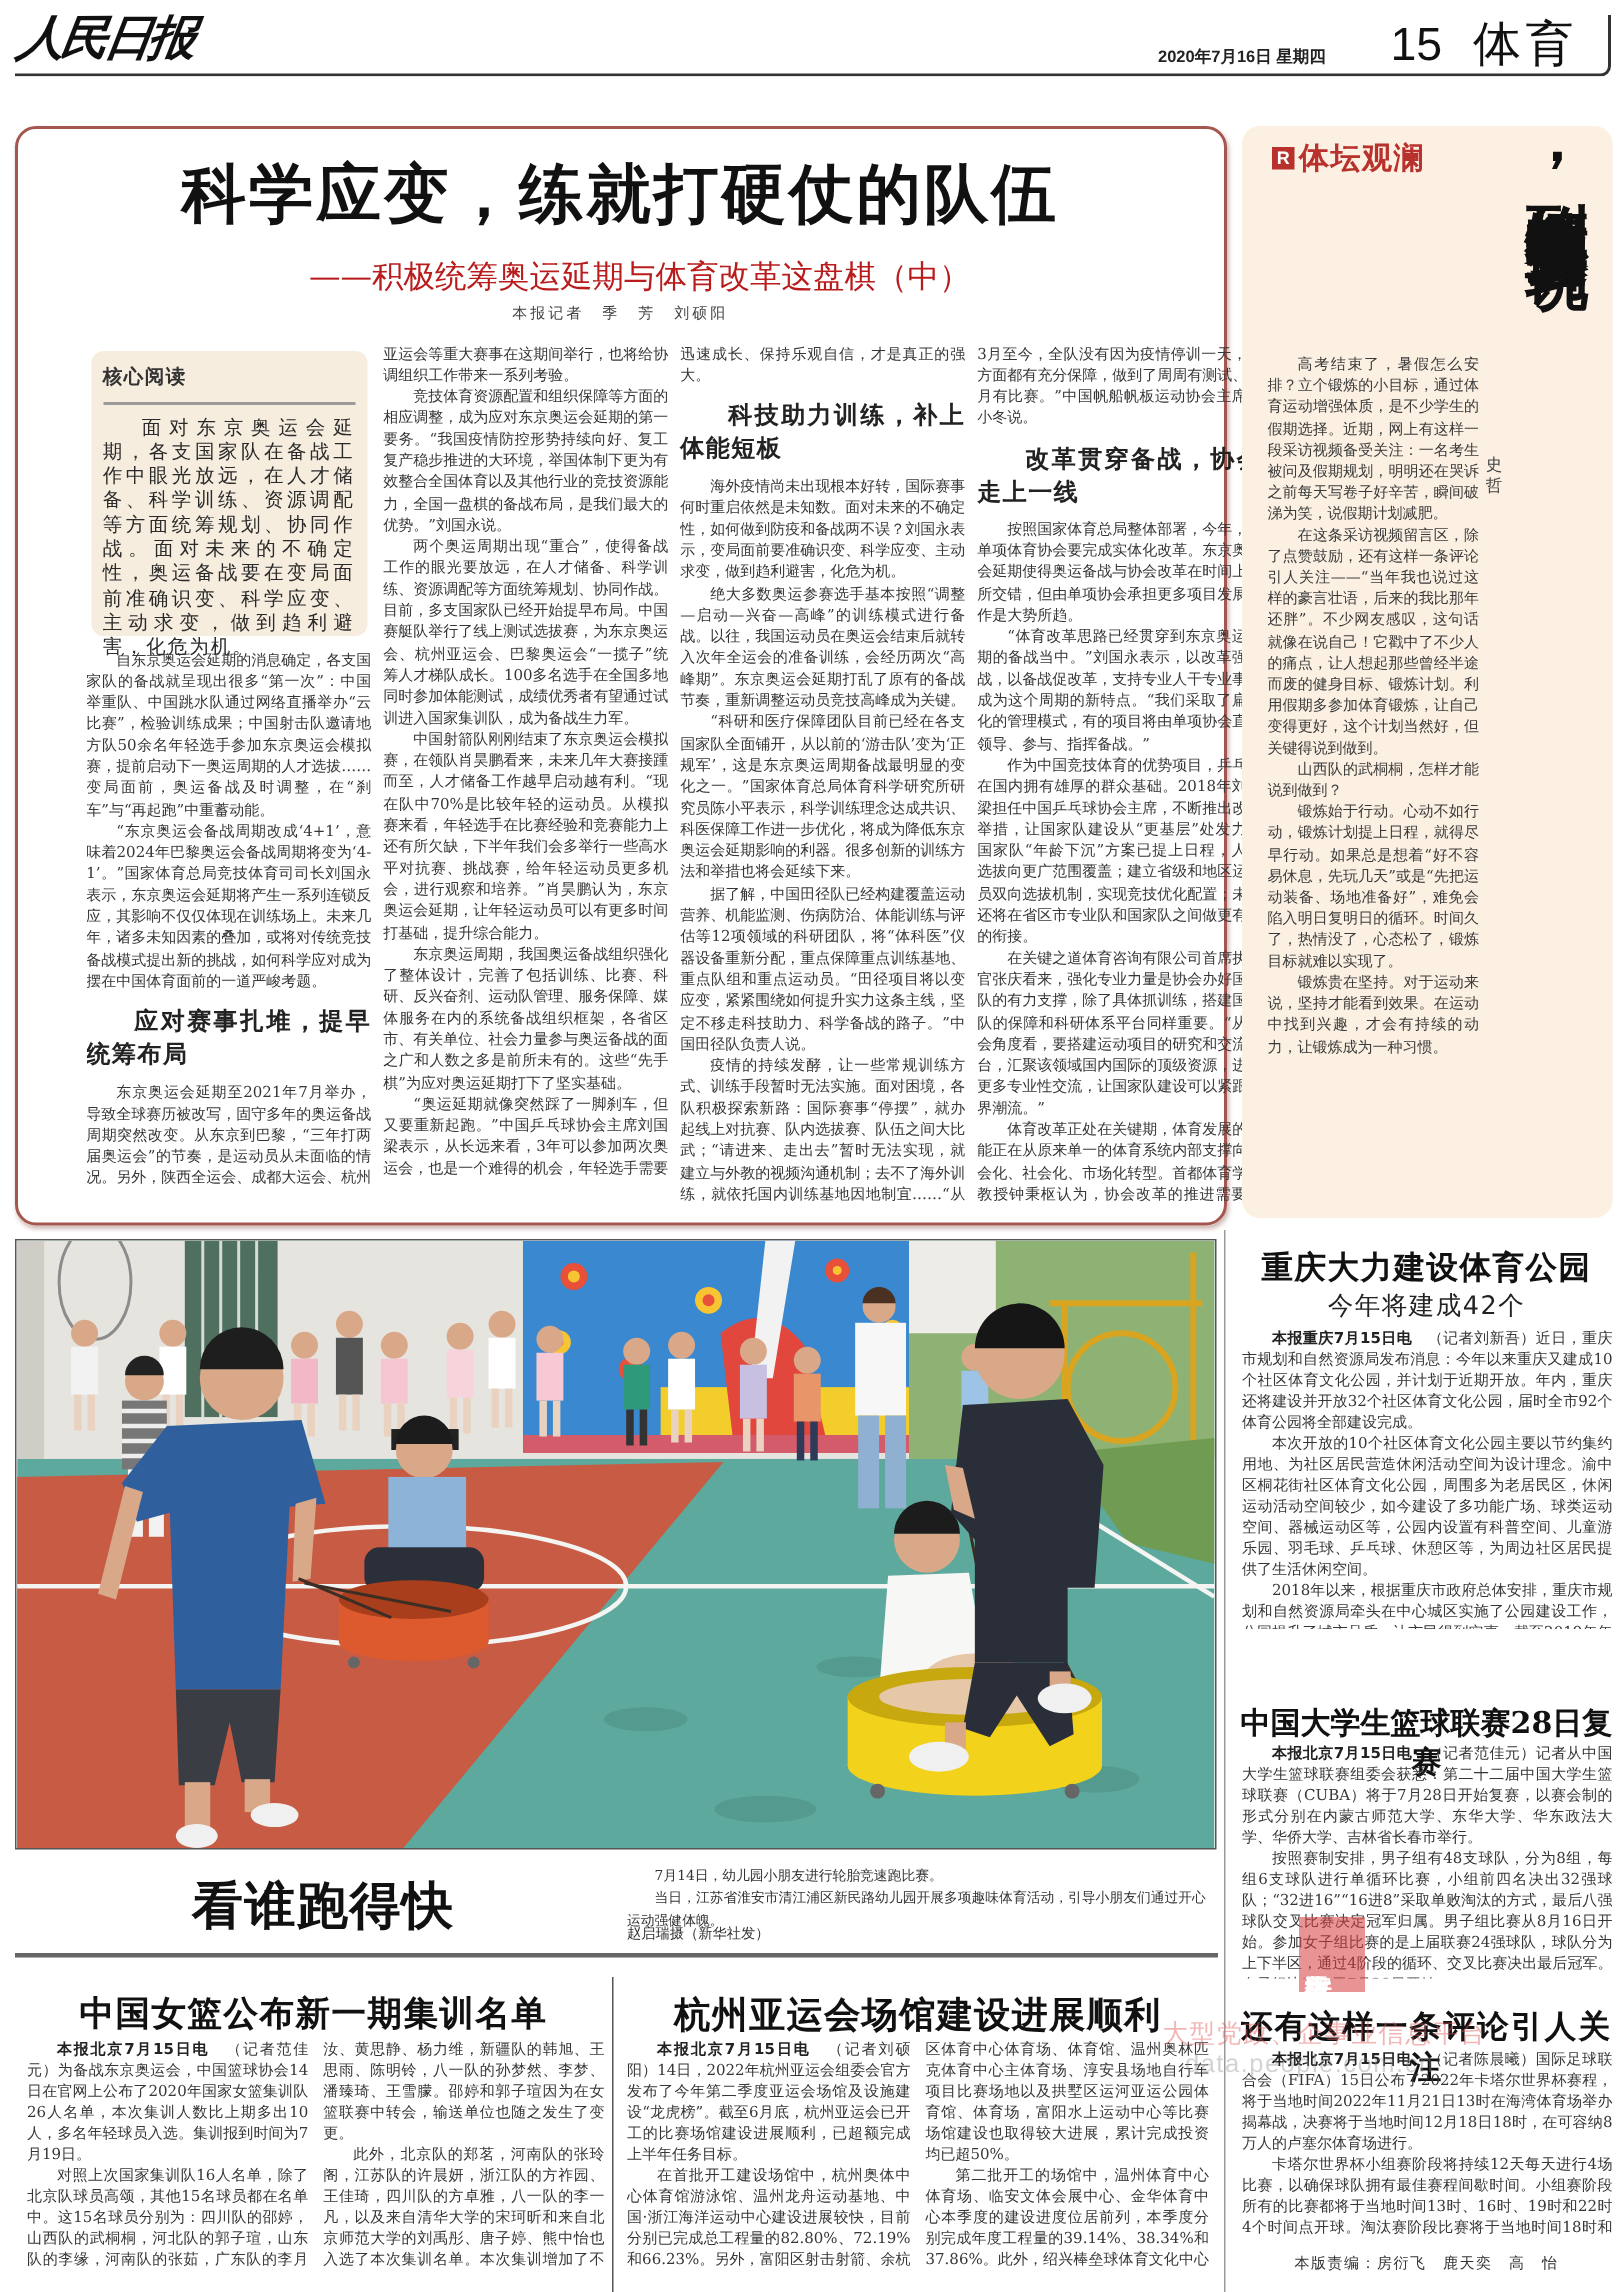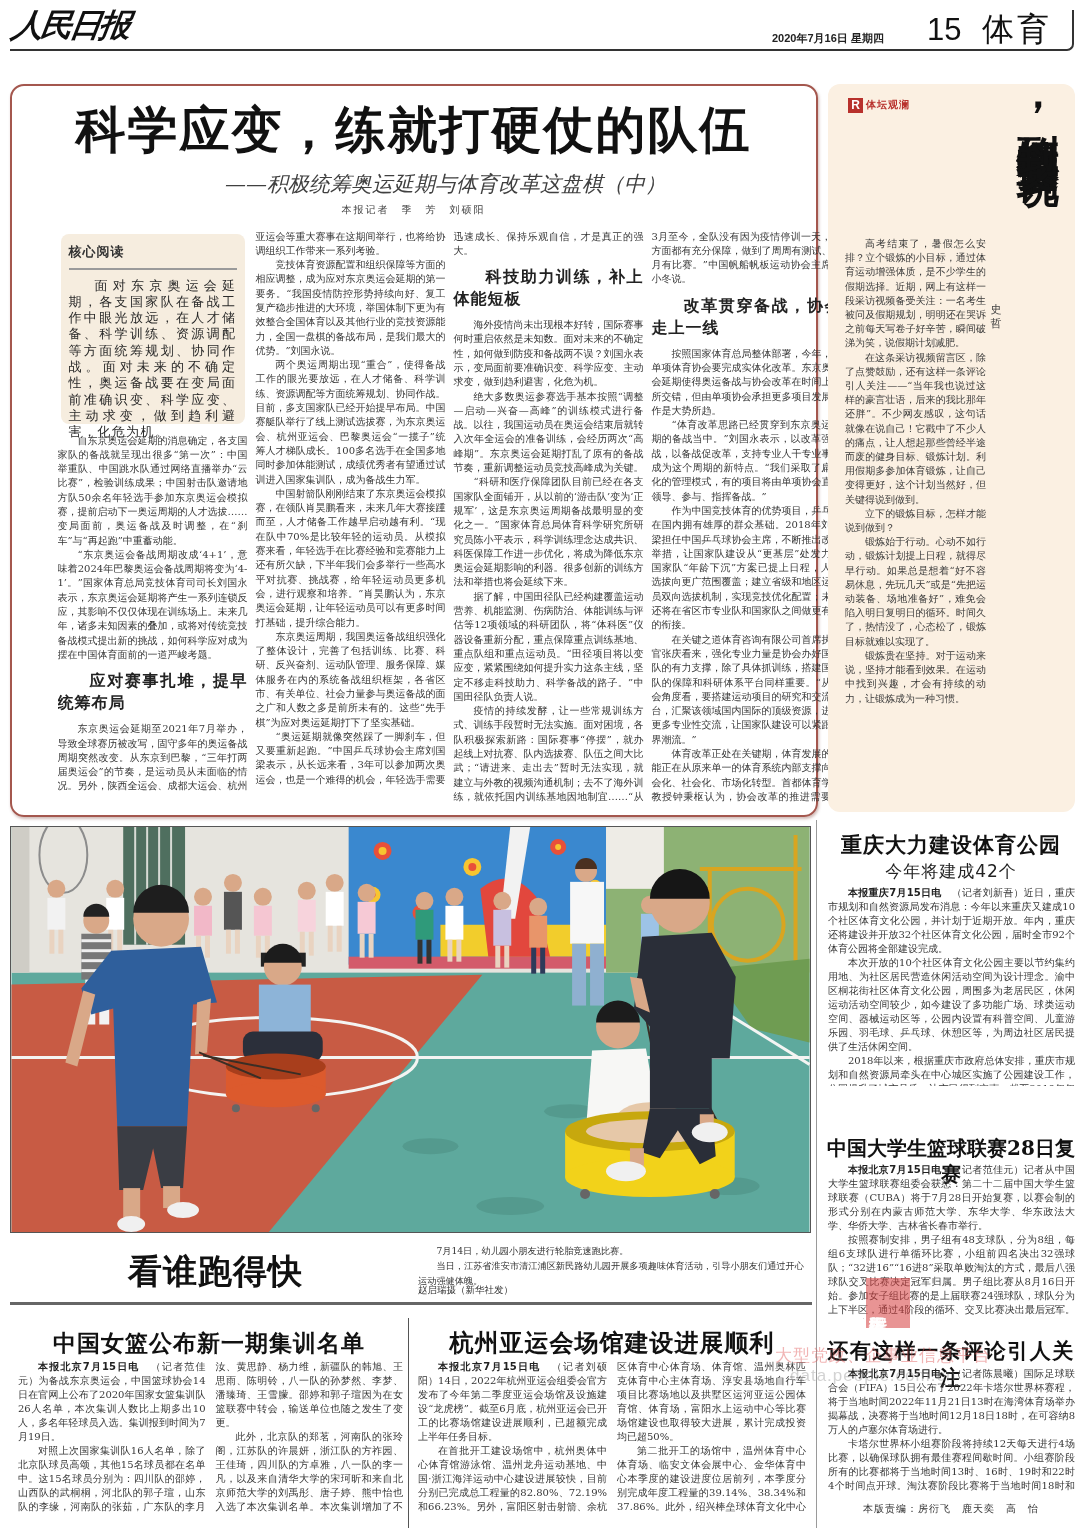--- a/index.html
+++ b/index.html
@@ -41,25 +41,25 @@
 
   
   .main-box {
     left: 10px; top: 84px; width: 808px; height: 733px;
     border: 2.5px solid #a4574e; border-radius: 14px;
     box-shadow: 1px 2px 3px rgba(120,60,50,0.35);
   }
   .main-title {
     left: 0; width: 803px; top: 18px; text-align: center;
     font-family: "DejaVu Sans", sans-serif; font-weight: bold;
-    font-size: 50px; line-height: 52px; letter-spacing: 2px; color: #111;
+    font-size: 43px; line-height: 52px; letter-spacing: 2px; color: #111;
   }
   .main-subtitle {
-    left: 32px; width: 803px; top: 85px; text-align: center;
-    font-size: 21px; line-height: 26px; color: #404040; font-style: italic;
+    left: 13px; width: 803px; top: 85px; text-align: center;
+    font-size: 21px; line-height: 26px; color: #b91c1c;
   }
   .main-byline {
     left: 0; width: 803px; top: 118px; text-align: center;
     font-size: 10px; line-height: 12px; letter-spacing: 2px; color: #444;
   }
   .main-body {
     left: 9.5px; top: 143.5px; width: 784px; height: 584px;
     column-count: 4; column-gap: 8px; column-fill: auto;
     font-size: 10px; line-height: 14.3px; text-align: justify; color: #363636;
     overflow: hidden;
@@ -91,21 +91,21 @@
     left: 828px; top: 84px; width: 247px; height: 728px;
     background: #fbf0e2; border-radius: 12px;
   }
   .col-header { left: 20px; top: 12px; display: flex; align-items: center; gap: 3px; }
   .col-badge {
     width: 15px; height: 15px; background: #b8312c; color: #fff;
     font-family: "Liberation Sans", sans-serif; font-weight: bold;
     font-size: 12px; line-height: 15px; text-align: center;
   }
   .col-label {
-    font-family: "DejaVu Sans", sans-serif; font-size: 10px; line-height: 18px;
+    font-family: "DejaVu Sans", sans-serif; font-size: 20px; line-height: 18px;
     font-weight: bold; color: #b8312c; letter-spacing: 1px;
   }
   .col-lead {
     left: 20px; top: 44px; width: 128px;
     font-family: "DejaVu Sans", sans-serif;
     font-size: 12.5px; line-height: 16.5px; letter-spacing: 0.2px; text-indent: 2em;
     text-align: justify; color: #333;
   }
   .col-text {
     left: 17px; top: 153px; width: 141px; height: 572px; overflow: hidden;
@@ -232,21 +232,21 @@
 </div>
 
 <div class="abs col-box">
   <div class="abs col-header">
     <span class="col-badge">R</span>
     <span class="col-label">体坛观澜</span>
   </div>
   <div class="abs col-text">
     <p>高考结束了，暑假怎么安排？立个锻炼的小目标，通过体育运动增强体质，是不少学生的假期选择。近期，网上有这样一段采访视频备受关注：一名考生被问及假期规划，明明还在哭诉之前每天写卷子好辛苦，瞬间破涕为笑，说假期计划减肥。</p>
     <p>在这条采访视频留言区，除了点赞鼓励，还有这样一条评论引人关注——“当年我也说过这样的豪言壮语，后来的我比那年还胖”。不少网友感叹，这句话就像在说自己！它戳中了不少人的痛点，让人想起那些曾经半途而废的健身目标、锻炼计划。利用假期多参加体育锻炼，让自己变得更好，这个计划当然好，但关键得说到做到。</p>
-    <p>立下的锻炼目标，怎样才能说到做到？</p>
+    <p>山西队的武桐桐，怎样才能说到做到？</p>
     <p>锻炼始于行动。心动不如行动，锻炼计划提上日程，就得尽早行动。如果总是想着“好不容易休息，先玩几天”或是“先把运动装备、场地准备好”，难免会陷入明日复明日的循环。时间久了，热情没了，心态松了，锻炼目标就难以实现了。</p>
     <p>锻炼贵在坚持。对于运动来说，坚持才能看到效果。在运动中找到兴趣，才会有持续的动力，让锻炼成为一种习惯。</p>
   </div>
   <div class="abs col-author">史哲</div>
   <div class="abs col-title">暑假锻炼，说到更要做到</div>
 </div>
 
 <div class="abs photo">
   <svg width="799" height="405" viewBox="0 0 800 406">
 

